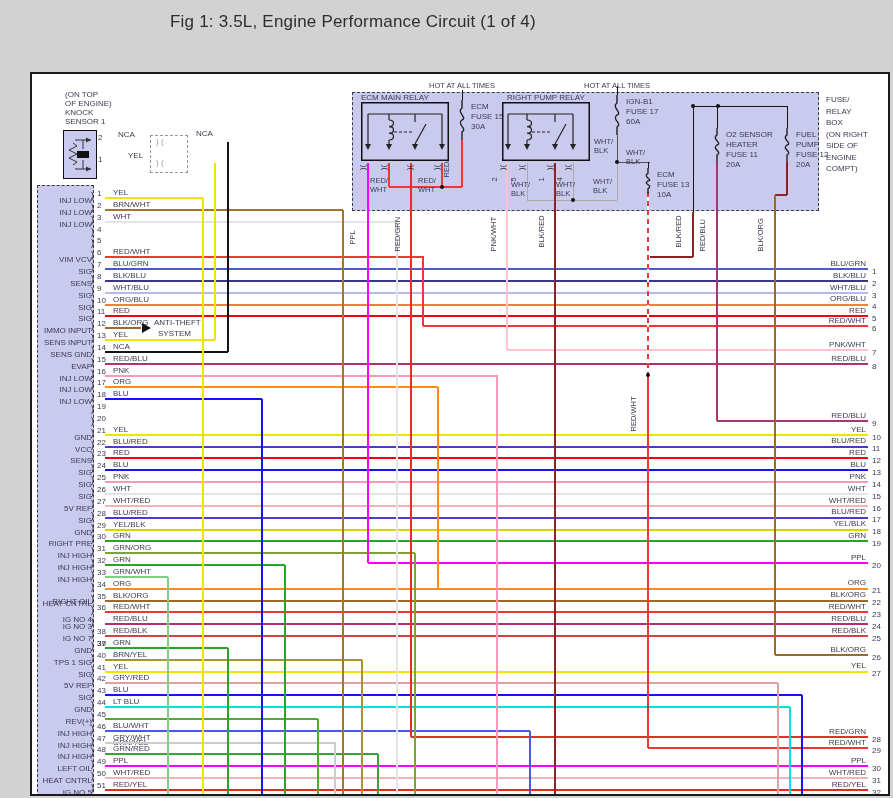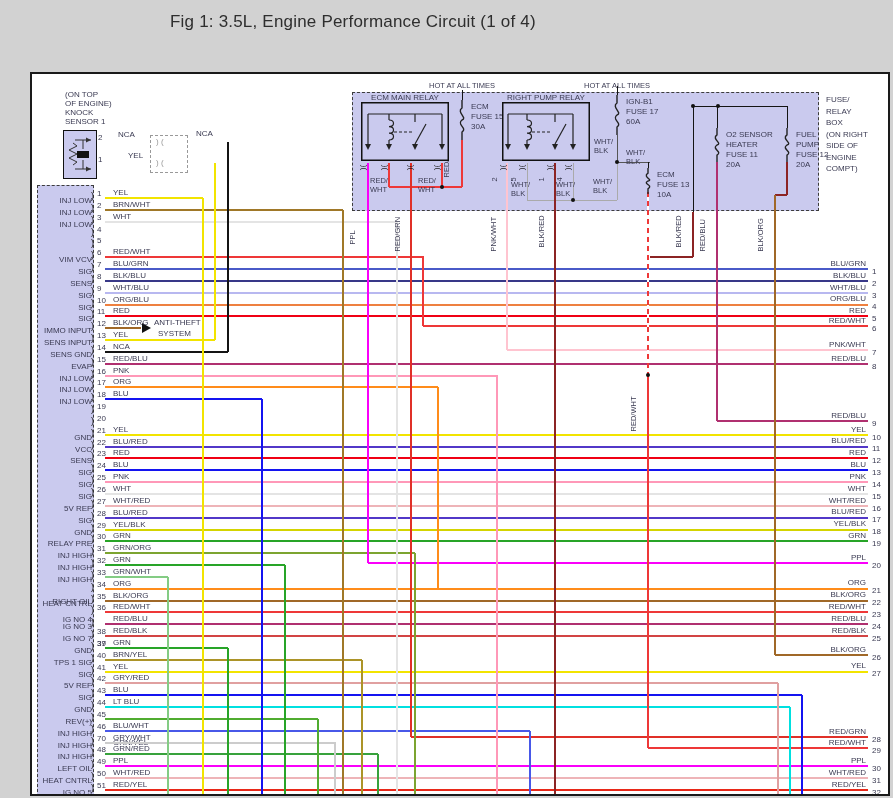--- a/index.html
+++ b/index.html
@@ -190,21 +190,21 @@
     <div class="abs t8 llab" style="top: 441.68px;">SIG</div>
     <div class="abs t8" style="left: 59px; top: 449.52px; color: rgb(34, 34, 34); font-size: 9px;">)</div>
     <div class="abs t8" style="left: 65px; top: 446.52px;">29</div>
     <div class="abs t8" style="left: 81px; top: 445.52px;">YEL/BLK</div>
     <div class="abs t8" style="left: 73px; top: 454.52px; width: 763px; height: 2px; background: rgb(212, 212, 0);"></div>
     <div class="abs t8 llab" style="top: 453.52px;">GND</div>
     <div class="abs t8" style="left: 59px; top: 461.36px; color: rgb(34, 34, 34); font-size: 9px;">)</div>
     <div class="abs t8" style="left: 65px; top: 458.36px;">30</div>
     <div class="abs t8" style="left: 81px; top: 457.36px;">GRN</div>
     <div class="abs t8" style="left: 73px; top: 466.36px; width: 763px; height: 2px; background: rgb(40, 164, 40);"></div>
-    <div class="abs t8 llab" style="top: 465.36px;">RELAY PRE</div>
+    <div class="abs t8 llab" style="top: 465.36px;">RIGHT PRE</div>
     <div class="abs t8" style="left: 59px; top: 473.2px; color: rgb(34, 34, 34); font-size: 9px;">)</div>
     <div class="abs t8" style="left: 65px; top: 470.2px;">31</div>
     <div class="abs t8" style="left: 81px; top: 469.2px;">GRN/ORG</div>
     <div class="abs t8" style="left: 73px; top: 478.2px; width: 310px; height: 2px; background: rgb(124, 164, 48);"></div>
     <div class="abs t8 llab" style="top: 477.2px;">INJ HIGH</div>
     <div class="abs t8" style="left: 59px; top: 485.04px; color: rgb(34, 34, 34); font-size: 9px;">)</div>
     <div class="abs t8" style="left: 65px; top: 482.04px;">32</div>
     <div class="abs t8" style="left: 81px; top: 481.04px;">GRN</div>
     <div class="abs t8" style="left: 73px; top: 490.04px; width: 180px; height: 2px; background: rgb(40, 164, 40);"></div>
     <div class="abs t8 llab" style="top: 489.04px;">INJ HIGH</div>
@@ -272,21 +272,21 @@
     <div class="abs t8" style="left: 65px; top: 635.96px;">45</div>
     <div class="abs t8" style="left: 81px; top: 634.96px; margin-top: 29px;">GRN/YEL</div>
     <div class="abs t8" style="left: 73px; top: 643.96px; width: 213px; height: 2px; background: rgb(80, 172, 48);"></div>
     <div class="abs t8 llab" style="top: 642.96px;">REV(+)</div>
     <div class="abs t8" style="left: 59px; top: 650.8px; color: rgb(34, 34, 34); font-size: 9px;">)</div>
     <div class="abs t8" style="left: 65px; top: 647.8px;">46</div>
     <div class="abs t8" style="left: 81px; top: 646.8px;">BLU/WHT</div>
     <div class="abs t8" style="left: 73px; top: 655.8px; width: 425px; height: 2px; background: rgb(72, 88, 232);"></div>
     <div class="abs t8 llab" style="top: 654.8px;">INJ HIGH</div>
     <div class="abs t8" style="left: 59px; top: 662.64px; color: rgb(34, 34, 34); font-size: 9px;">)</div>
-    <div class="abs t8" style="left: 65px; top: 659.64px;">70</div>
+    <div class="abs t8" style="left: 65px; top: 659.64px;">47</div>
     <div class="abs t8" style="left: 81px; top: 658.64px;">GRY/WHT</div>
     <div class="abs t8" style="left: 73px; top: 667.64px; width: 230px; height: 2px; background: rgb(204, 204, 204);"></div>
     <div class="abs t8 llab" style="top: 666.64px;">INJ HIGH</div>
     <div class="abs t8" style="left: 59px; top: 674.48px; color: rgb(34, 34, 34); font-size: 9px;">)</div>
     <div class="abs t8" style="left: 65px; top: 671.48px;">48</div>
     <div class="abs t8" style="left: 81px; top: 670.48px;">GRN/RED</div>
     <div class="abs t8" style="left: 73px; top: 679.48px; width: 273px; height: 2px; background: rgb(56, 162, 60);"></div>
     <div class="abs t8 llab" style="top: 678.48px;">INJ HIGH</div>
     <div class="abs t8" style="left: 59px; top: 686.32px; color: rgb(34, 34, 34); font-size: 9px;">)</div>
     <div class="abs t8" style="left: 65px; top: 683.32px;">49</div>
@@ -475,21 +475,21 @@
       <line x1="28" y1="38" x2="28" y2="42" stroke="#222" stroke-width="1.2"></line>
       <path d="M28 18 c6 0 6 6.6 0 6.6 c6 0 6 6.6 0 6.6 c6 0 6 6.8 0 6.8" fill="none" stroke="#222" stroke-width="1.2"></path>
       <line x1="33" y1="30" x2="51" y2="30" stroke="#222" stroke-width="1.2" stroke-dasharray="3,2"></line>
       <line x1="54" y1="12" x2="54" y2="20" stroke="#222" stroke-width="1.2"></line>
       <line x1="54" y1="42" x2="65" y2="22" stroke="#222" stroke-width="1.2"></line>
       <polygon points="4,42 10,42 7,48" fill="#222"></polygon>
       <polygon points="25,42 31,42 28,48" fill="#222"></polygon>
       <polygon points="51,42 57,42 54,48" fill="#222"></polygon>
       <polygon points="78,42 84,42 81,48" fill="#222"></polygon>
     </svg>
-    <div class="abs t8" style="left: 329px; top: 19px; width: 88px; text-align: center;">ECM MAIN RELAY</div>
+    <div class="abs t8" style="left: 329px; top: 19px; width: 88px; text-align: left;">ECM MAIN RELAY</div>
     <div class="abs t8" style="left: 330px; top: 89px; color: rgb(34, 34, 34); font-size: 8px; transform: rotate(90deg);">)(</div>
     <div class="abs t8" style="left: 351px; top: 89px; color: rgb(34, 34, 34); font-size: 8px; transform: rotate(90deg);">)(</div>
     <div class="abs t8" style="left: 377px; top: 89px; color: rgb(34, 34, 34); font-size: 8px; transform: rotate(90deg);">)(</div>
     <div class="abs t8" style="left: 404px; top: 89px; color: rgb(34, 34, 34); font-size: 8px; transform: rotate(90deg);">)(</div>
     <svg width="88" height="59" style="position: absolute; left: 470px; top: 28px; overflow: visible;">
       <rect x="0.75" y="0.75" width="86.5" height="57.5" fill="#cacaee" stroke="#111" stroke-width="1.5"></rect>
       <line x1="6" y1="12" x2="71" y2="12" stroke="#222" stroke-width="1.2"></line>
       <line x1="6" y1="12" x2="6" y2="42" stroke="#222" stroke-width="1.2"></line>
       <line x1="71" y1="12" x2="71" y2="42" stroke="#222" stroke-width="1.2"></line>
       <line x1="25" y1="12" x2="25" y2="18" stroke="#222" stroke-width="1.2"></line>

